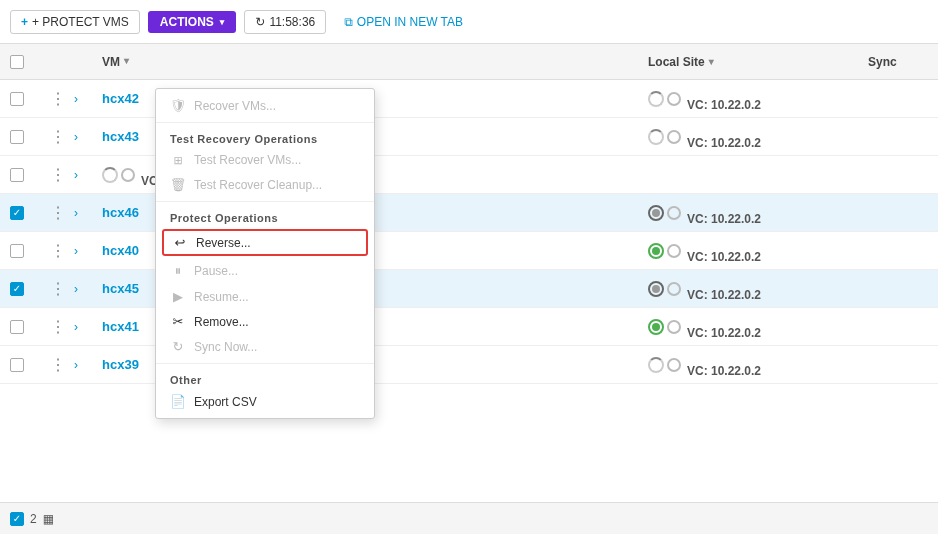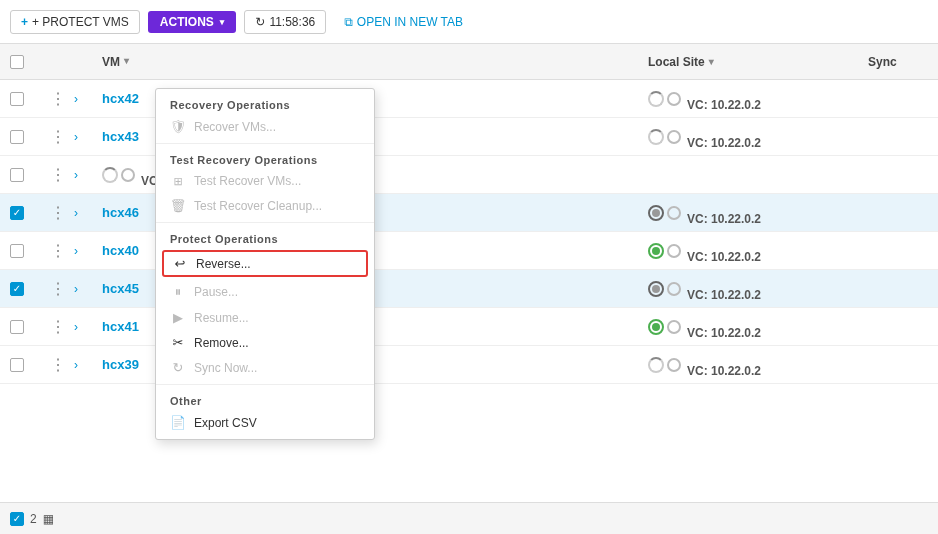--- a/index.html
+++ b/index.html
@@ -424,21 +424,20 @@
       </div>
       <span class="vm-site">VC: 10.22.0.2</span>
     </div>
     <div class="col-type"></div>
   </div>
       </div>
   </div>
 
   <div class="dropdown-menu" id="dropdown-menu">
 
-  <div class="menu-section-label">Recovery Operations</div>
       <div class="menu-item disabled">
         <span class="menu-icon">🛡</span>
         <span>Recover VMs...</span>
       </div>
       <div class="menu-divider"></div>
       <div class="menu-section-label">Test Recovery Operations</div>
       <div class="menu-item disabled">
         <span class="menu-icon" style="font-size:11px;">⊞</span>
         <span>Test Recover VMs...</span>
       </div>

